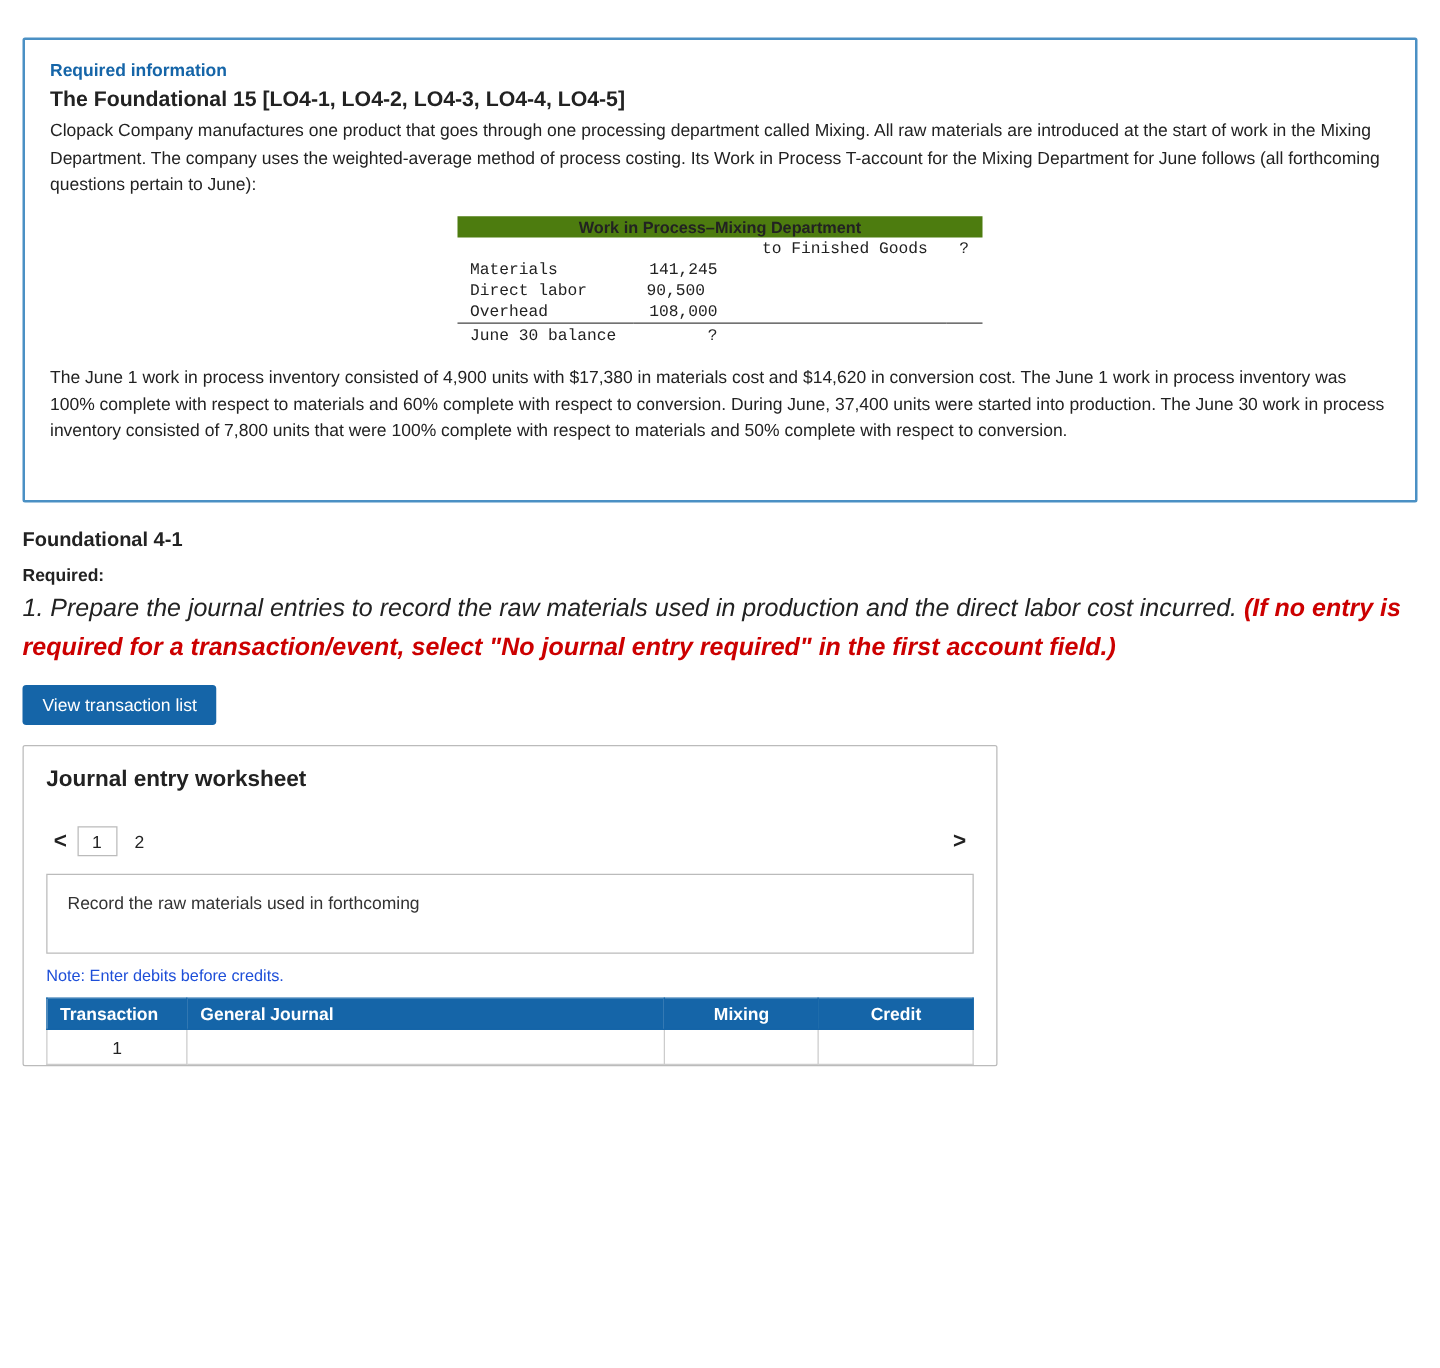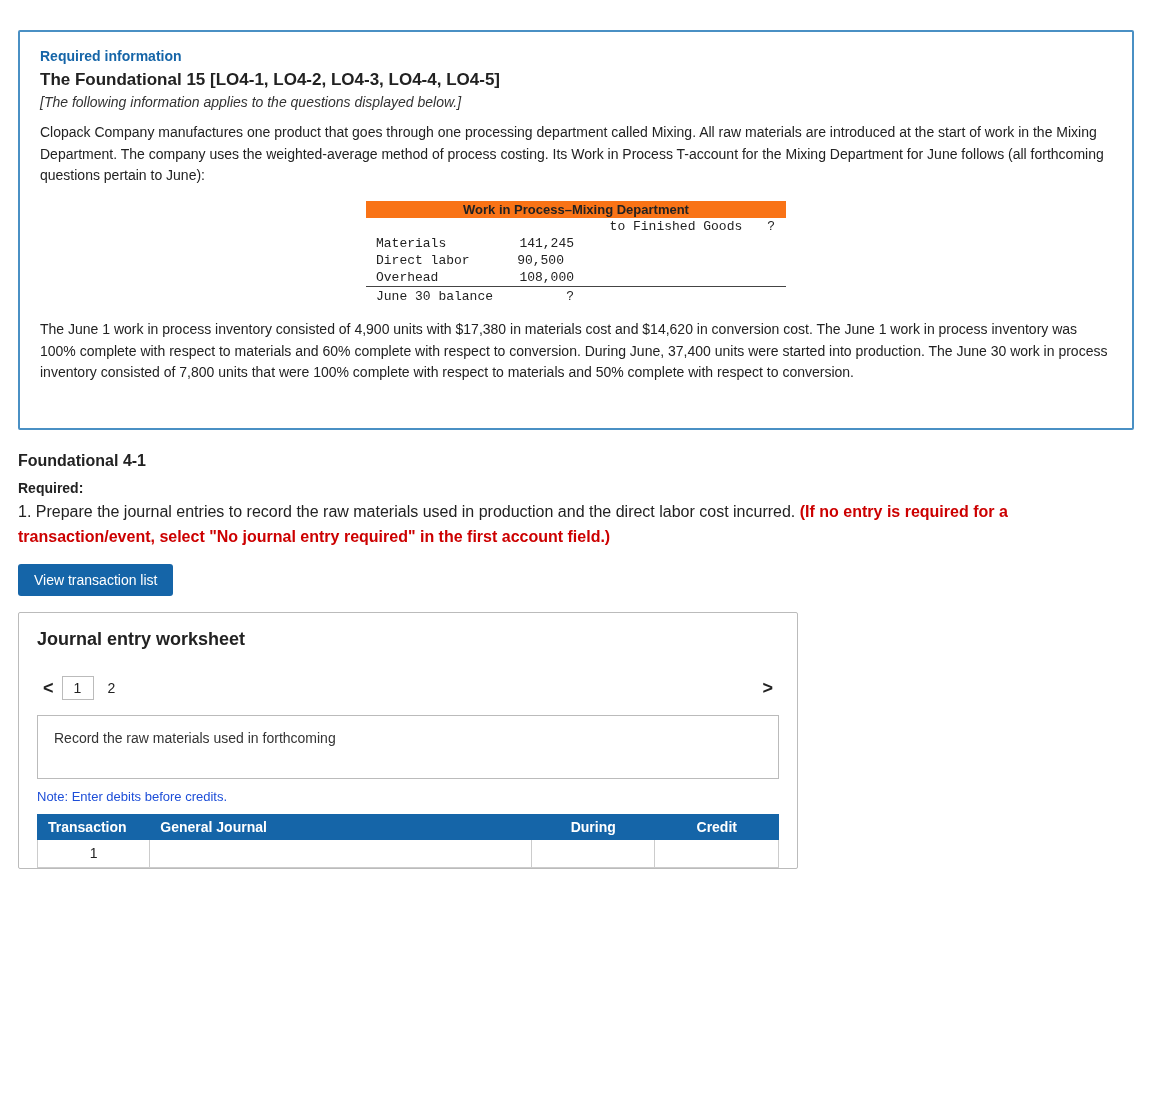--- a/index.html
+++ b/index.html
@@ -60,21 +60,21 @@
       font-family: 'Courier New', monospace;
       font-size: 13px;
       min-width: 420px;
     }
 
     .taccount-header {
       text-align: center;
       font-weight: bold;
       border-bottom: 2px solid #222;
       padding: 2px 8px 4px 8px;
-      background: #f97316;
+      background: #4d7c0f;
       font-family: Arial, sans-serif;
     }
 
     .taccount-table td {
       padding: 1px 10px;
       vertical-align: top;
       border: none;
     }
 
     .taccount-table .divider-row td {
@@ -94,24 +94,25 @@
     }
 
     .required-label {
       font-size: 14px;
       font-weight: bold;
       color: #222;
       margin: 10px 18px 0 18px;
     }
 
     .instruction-text {
-      font-size: 16px;
+      font-size: 20px;
       color: #222;
       margin: 4px 18px 14px 18px;
       line-height: 1.55;
+      font-style: italic;
     }
 
     .red-bold {
       color: #cc0000;
       font-weight: bold;
     }
 
     .view-transaction-btn {
       display: inline-block;
       background: #1565a8;
@@ -240,21 +241,20 @@
   </style>
 </head>
 <body>
 
 
 
 
 <div class="top-info-box">
   <div class="required-info-label">Required information</div>
   <div class="main-title">The Foundational 15 [LO4-1, LO4-2, LO4-3, LO4-4, LO4-5]</div>
-  <div class="subtitle-italic">[The following information applies to the questions displayed below.]</div>
   <div class="body-text">Clopack Company manufactures one product that goes through one processing department called Mixing. All raw materials are introduced at the start of work in the Mixing Department. The company uses the weighted-average method of process costing. Its Work in Process T-account for the Mixing Department for June follows (all forthcoming questions pertain to June):</div>
 
   <div class="taccount-wrapper">
     <table class="taccount-table">
       <thead>
         <tr>
           <td colspan="4" class="taccount-header">Work in Process–Mixing Department</td>
         </tr>
       </thead>
       <tbody>
@@ -322,21 +322,21 @@
     <span>Record the raw materials used in forthcoming</span>
   </div>
 
   <div class="note-text">Note: Enter debits before credits.</div>
 
   <table class="journal-table">
     <thead>
       <tr>
         <th class="left">Transaction</th>
         <th class="left">General Journal</th>
-        <th>During</th>
+        <th>Mixing</th>
         <th>Credit</th>
       </tr>
     </thead>
     <tbody>
       <tr>
         <td class="transaction-col">1</td>
         <td class="general-journal-col">
           <input type="text" style="width: 100%; border: none; outline: none; font-size: 14px;">
         </td>
         <td class="debit-col">

